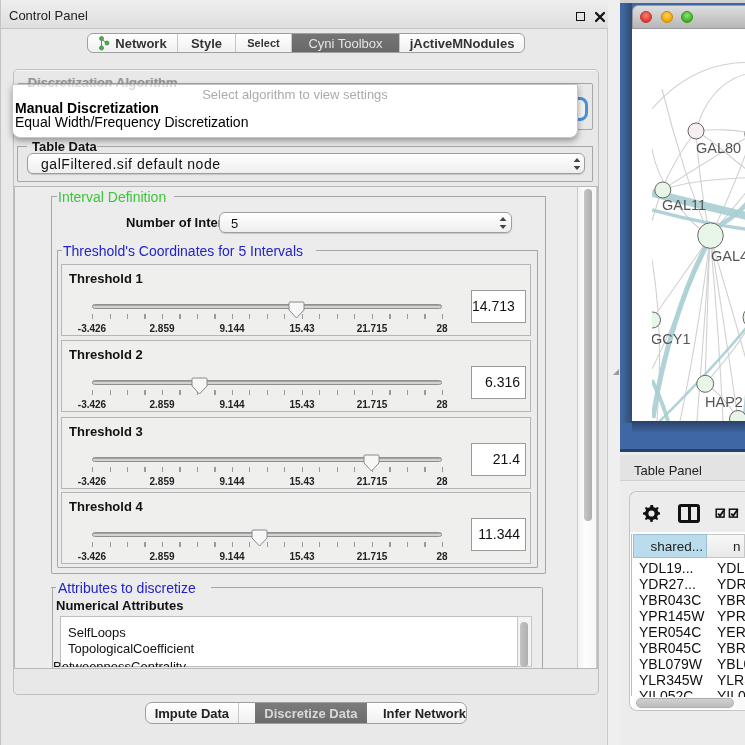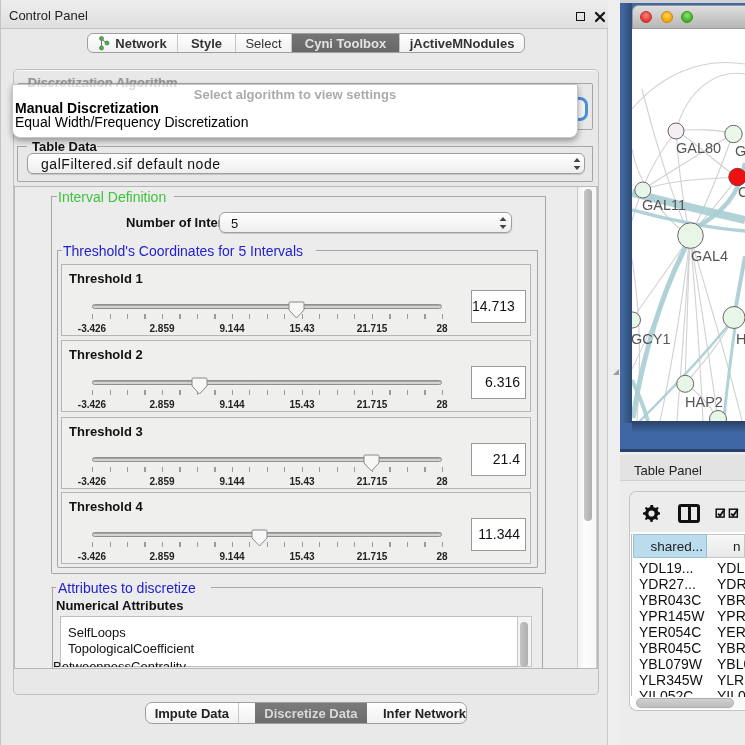--- a/index.html
+++ b/index.html
@@ -23,22 +23,22 @@
   <div class="abs" style="left:86px;top:33px;width:438px;height:20px;border:1px solid #9f9f9f;border-radius:6px;background:linear-gradient(#ffffff,#f0f0f0);overflow:hidden;display:flex;">
     <div style="width:90px;border-right:1px solid #c6c6c6;display:flex;align-items:center;justify-content:center;font-size:13px;font-weight:bold;color:#333;">
       <svg width="13" height="15" viewBox="0 0 13 15" style="margin-right:4px;">
           <circle cx="3.5" cy="2.5" r="2" fill="#4caf50" stroke="#2e7d32" stroke-width=".7"></circle>
           <circle cx="9" cy="7" r="2" fill="#4caf50" stroke="#2e7d32" stroke-width=".7"></circle>
           <circle cx="3.5" cy="12" r="2" fill="#4caf50" stroke="#2e7d32" stroke-width=".7"></circle>
           <path d="M3.5 4 L3.5 10 M4 3.5 L8 6.5" stroke="#777" stroke-width="1" fill="none"></path>
         </svg>
       Network</div>
     <div style="width:58px;border-right:1px solid #c6c6c6;display:flex;align-items:center;justify-content:center;font-size:13px;font-weight:bold;color:#333;">Style</div>
-    <div style="width:56px;border-right:1px solid #c6c6c6;display:flex;align-items:center;justify-content:center;font-size:13px;font-weight:normal;color:#333;">Select</div>
-    <div style="width:107px;background:linear-gradient(#757575,#686868);display:flex;align-items:center;justify-content:center;font-size:13px;font-weight:bold;color:#e4e4e4;">Cyni Toolbox</div>
+    <div style="width:56px;border-right:1px solid #c6c6c6;display:flex;align-items:center;justify-content:center;font-size:11px;font-weight:bold;color:#333;">Select</div>
+    <div style="width:107px;background:linear-gradient(#757575,#686868);display:flex;align-items:center;justify-content:center;font-size:13px;font-weight:normal;color:#e4e4e4;">Cyni Toolbox</div>
     <div style="flex:1;border-left:1px solid #c6c6c6;display:flex;align-items:center;justify-content:center;font-size:13px;font-weight:bold;color:#333;">jActiveMNodules</div>
   </div>
 
   <div class="abs" style="left:12px;top:69px;width:586px;height:626px;background:#e8e8e8;border:1px solid #c0c0c0;border-radius:5px;box-shadow:inset 0 1px 0 #f8f8f8;"></div>
 
   <div class="abs" style="left:16px;top:83px;width:576px;height:47px;border:1px solid #a6a6a6;border-radius:2px;"></div>
   <div class="abs" style="left:27px;top:75px;font-size:13px;font-weight:bold;color:#9a9a9a;">Discretization Algorithm</div>
 
   <div class="abs" style="left:556px;top:97px;width:31px;height:24px;border:3.5px solid #4a90d6;border-radius:8px;background:#f4f4f4;"></div>
 
@@ -150,41 +150,41 @@
   <div class="abs" style="left:269px;top:704px;width:67px;height:20px;border:1px solid #989898;border-radius:5px;background:linear-gradient(#ffffff,#ececec);text-align:center;font-size:13px;font-weight:normal;color:#111;line-height:18px;">Apply</div>
 
   <div class="abs" style="left:144px;top:702px;width:322px;height:22px;border:1px solid #9f9f9f;border-radius:7px;background:linear-gradient(#ffffff,#f0f0f0);overflow:hidden;display:flex;gap:16px;">
     <div style="width:96px;border-right:1px solid #c6c6c6;display:flex;align-items:center;justify-content:center;font-size:13px;font-weight:bold;color:#222;white-space:nowrap;">Impute Data</div>
     <div style="width:116px;background:linear-gradient(#7b7b7b,#6c6c6c);display:flex;align-items:center;justify-content:center;font-size:13px;font-weight:bold;color:#d9d9d9;white-space:nowrap;">Discretize Data</div>
     <div style="flex:1;display:flex;align-items:center;justify-content:center;font-size:13px;font-weight:bold;color:#222;white-space:nowrap;">Infer Network</div>
   </div>
 </div>
 
 <div class="abs" style="left:12px;top:84px;width:566px;height:54px;background:#ffffff;border:1px solid #c6c6c6;border-radius:0 0 8px 8px;box-shadow:0 3px 6px rgba(0,0,0,0.35);"></div>
-<div class="abs" style="left:0;top:87px;width:590px;text-align:center;font-size:13px;font-weight:bold;color:#ababab;">Select algorithm to view settings</div>
+<div class="abs" style="left:0;top:87px;width:590px;text-align:center;font-size:13px;font-weight:normal;color:#ababab;">Select algorithm to view settings</div>
 <div class="abs" style="left:15px;top:100px;font-size:14px;font-weight:bold;color:#000;">Manual Discretization</div>
 <div class="abs" style="left:15px;top:113.5px;font-size:14px;color:#000;">Equal Width/Frequency Discretization</div>
 <div class="abs" style="left:27px;top:75px;font-size:13px;font-weight:bold;color:rgba(130,130,130,0.30);">Discretization Algorithm</div>
 
 <div class="abs" style="left:608px;top:0;width:12px;height:745px;background:#efefef;"></div>
 <svg class="abs" style="left:612px;top:368px;" width="8" height="8" viewBox="0 0 8 8">
     <path d="M1 7 L7 7 L7 1 Z" fill="#9a9a9a"></path>
   </svg>
 
 <div class="abs" style="left:620px;top:0;width:125px;height:452px;background:#3f67a5;"></div>
 <div class="abs" style="left:622px;top:3px;width:10px;height:420px;background:linear-gradient(90deg,#41699f,#2e4b74);"></div>
 <div class="abs" style="left:620px;top:449px;width:125px;height:3px;background:#28416c;"></div>
 <div class="abs" style="left:620px;top:0;width:125px;height:3px;background:#d2d2d2;"></div>
 
 <div class="abs" style="left:632px;top:5px;width:113px;height:24px;background:linear-gradient(#dedede,#b7b7b7);border-radius:6px 0 0 0;border:1px solid #9a9a9a;border-right:none;"></div>
 <div class="abs" style="left:640px;top:11px;width:12px;height:12px;border-radius:50%;background:radial-gradient(circle at 50% 35%,#f8837a,#e6352a 70%);border:1px solid #b33;"></div>
 <div class="abs" style="left:661px;top:11px;width:12px;height:12px;border-radius:50%;background:radial-gradient(circle at 50% 35%,#ffd164,#f0a500 70%);border:1px solid #c80;"></div>
 <div class="abs" style="left:681px;top:11px;width:12px;height:12px;border-radius:50%;background:radial-gradient(circle at 50% 35%,#8fe07c,#3fae2a 70%);border:1px solid #390;"></div>
 
-<div class="abs" style="left:632px;top:29px;width:113px;height:392px;background:#ffffff;overflow:hidden;">
+<div class="abs" style="left:632px;top:29px;width:113px;height:392px;background:#ffffff;overflow:hidden;padding-left:20px;">
 <svg width="113" height="392" viewBox="0 0 113 392" style="display:block;">
   <g fill="none" stroke="#d1d1d1" stroke-width="1.1">
     <path d="M58 207 C 50 170, 46 130, 44 102"></path>
     <path d="M58 207 C 40 170, 20 100, 10 60"></path>
     <path d="M58 207 C 30 190, 5 150, 0 120"></path>
     <path d="M58 207 C 75 185, 95 165, 105 148"></path>
     <path d="M58 207 C 75 175, 92 130, 101 105"></path>
     <path d="M58 207 C 40 235, 10 275, 0 291"></path>
     <path d="M58 207 C 56 260, 54 320, 53 355"></path>
     <path d="M58 207 C 40 250, 20 300, 0 340"></path>

